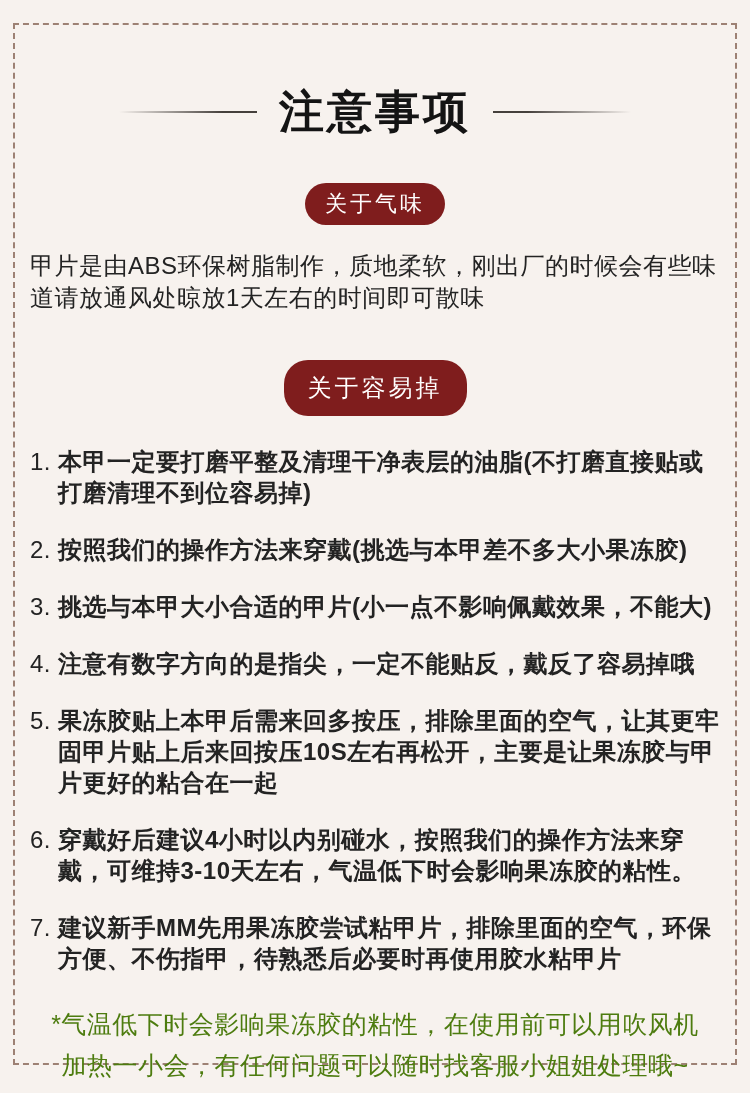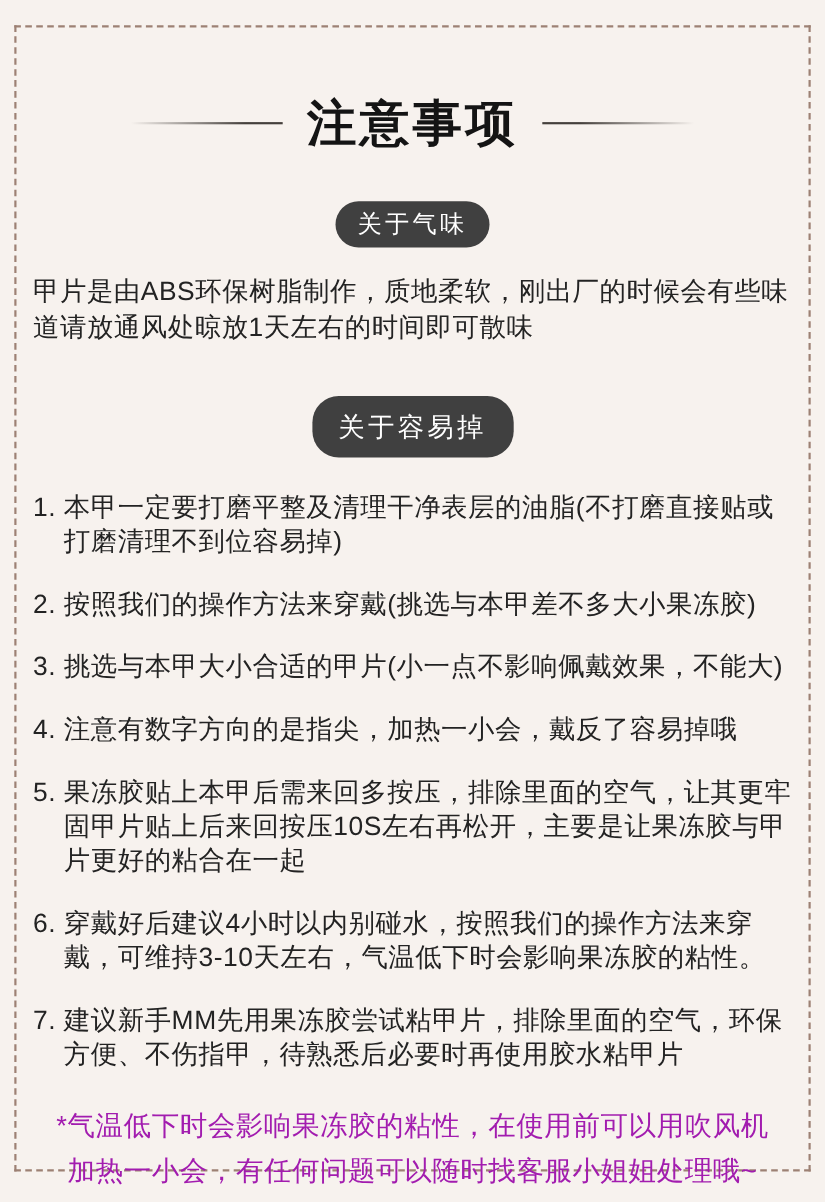--- a/index.html
+++ b/index.html
@@ -51,21 +51,21 @@
     width: 138px;
     height: 2px;
     flex: 0 0 auto;
   }
   .divider.left  { background: linear-gradient(to right, rgba(70,62,58,0), #45403c 75%); }
   .divider.right { background: linear-gradient(to left,  rgba(70,62,58,0), #45403c 75%); }
 
   .badge {
     width: fit-content;
     margin: 0 auto;
-    background: #404040;
+    background: #7f1d1d;
     color: #ffffff;
     border-radius: 24px;
     letter-spacing: 3px;
     text-align: center;
   }
   .badge.smell {
     margin-top: 45px;
     font-size: 22px;
     padding: 6px 20px;
   }
@@ -90,25 +90,26 @@
     font-size: 24px;
     line-height: 31px;
     letter-spacing: 0.5px;
     margin-bottom: 26px;
   }
   .item .num {
     flex: 0 0 28px;
   }
   .item .txt {
     flex: 1;
+    font-weight: bold;
   }
   .footnote {
     margin-top: 30px;
     text-align: center;
-    color: #a21caf;
+    color: #4d7c0f;
     font-size: 25px;
     line-height: 41px;
     letter-spacing: 0.5px;
   }
 </style>
 </head>
 <body>
 
 <div class="page">
   <div class="frame"></div>
@@ -134,21 +135,21 @@
       <li class="item">
         <span class="num">2.</span>
         <span class="txt">按照我们的操作方法来穿戴(挑选与本甲差不多大小果冻胶)</span>
       </li>
       <li class="item">
         <span class="num">3.</span>
         <span class="txt">挑选与本甲大小合适的甲片(小一点不影响佩戴效果，不能大)</span>
       </li>
       <li class="item">
         <span class="num">4.</span>
-        <span class="txt">注意有数字方向的是指尖，加热一小会，戴反了容易掉哦</span>
+        <span class="txt">注意有数字方向的是指尖，一定不能贴反，戴反了容易掉哦</span>
       </li>
       <li class="item">
         <span class="num">5.</span>
         <span class="txt">果冻胶贴上本甲后需来回多按压，排除里面的空气，让其更牢固甲片贴上后来回按压10S左右再松开，主要是让果冻胶与甲片更好的粘合在一起</span>
       </li>
       <li class="item">
         <span class="num">6.</span>
         <span class="txt">穿戴好后建议4小时以内别碰水，按照我们的操作方法来穿戴，可维持3-10天左右，气温低下时会影响果冻胶的粘性。</span>
       </li>
       <li class="item">

